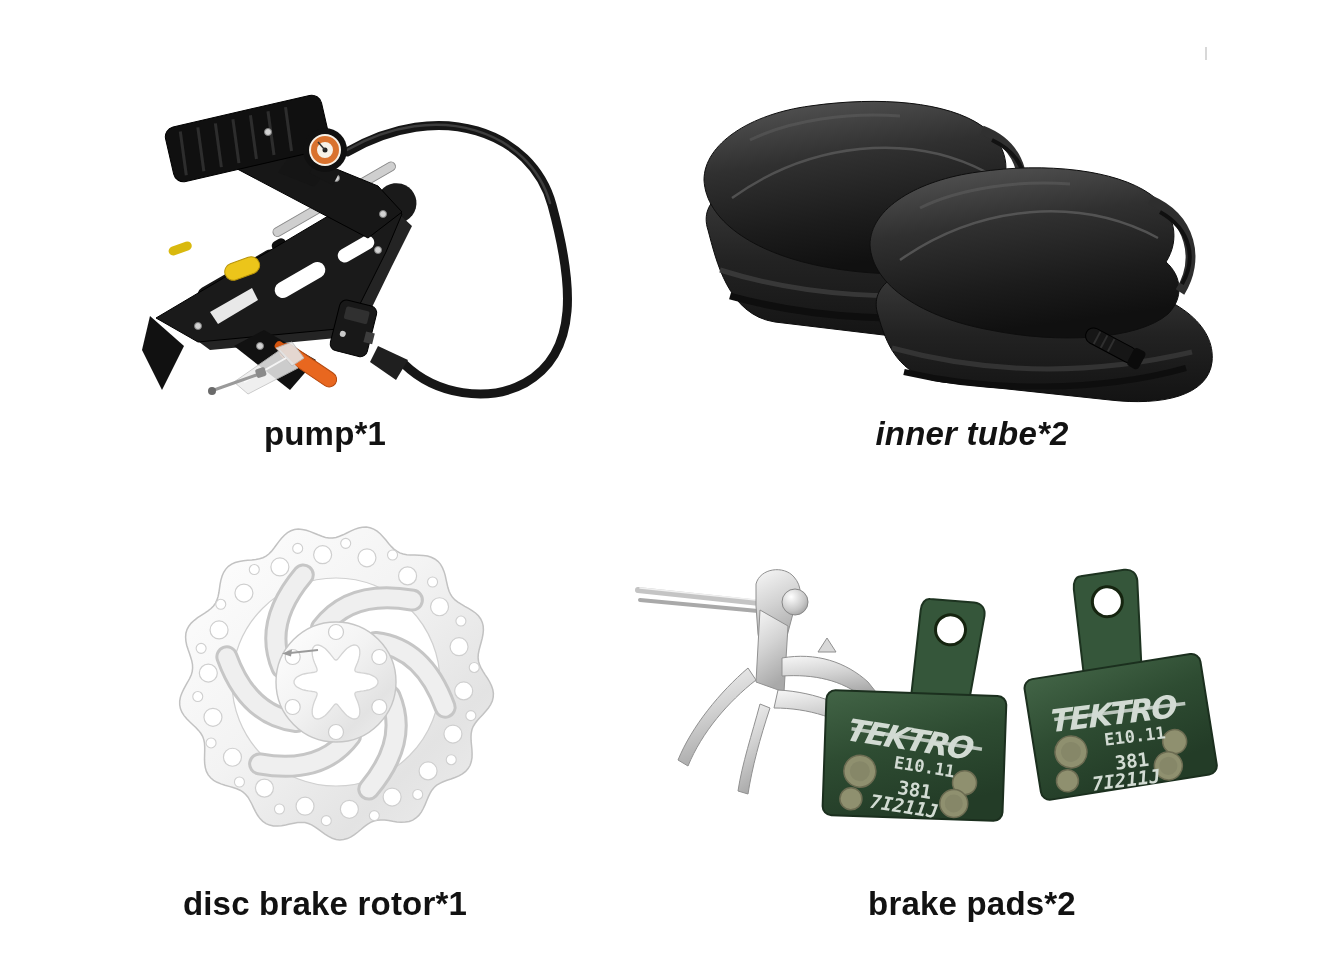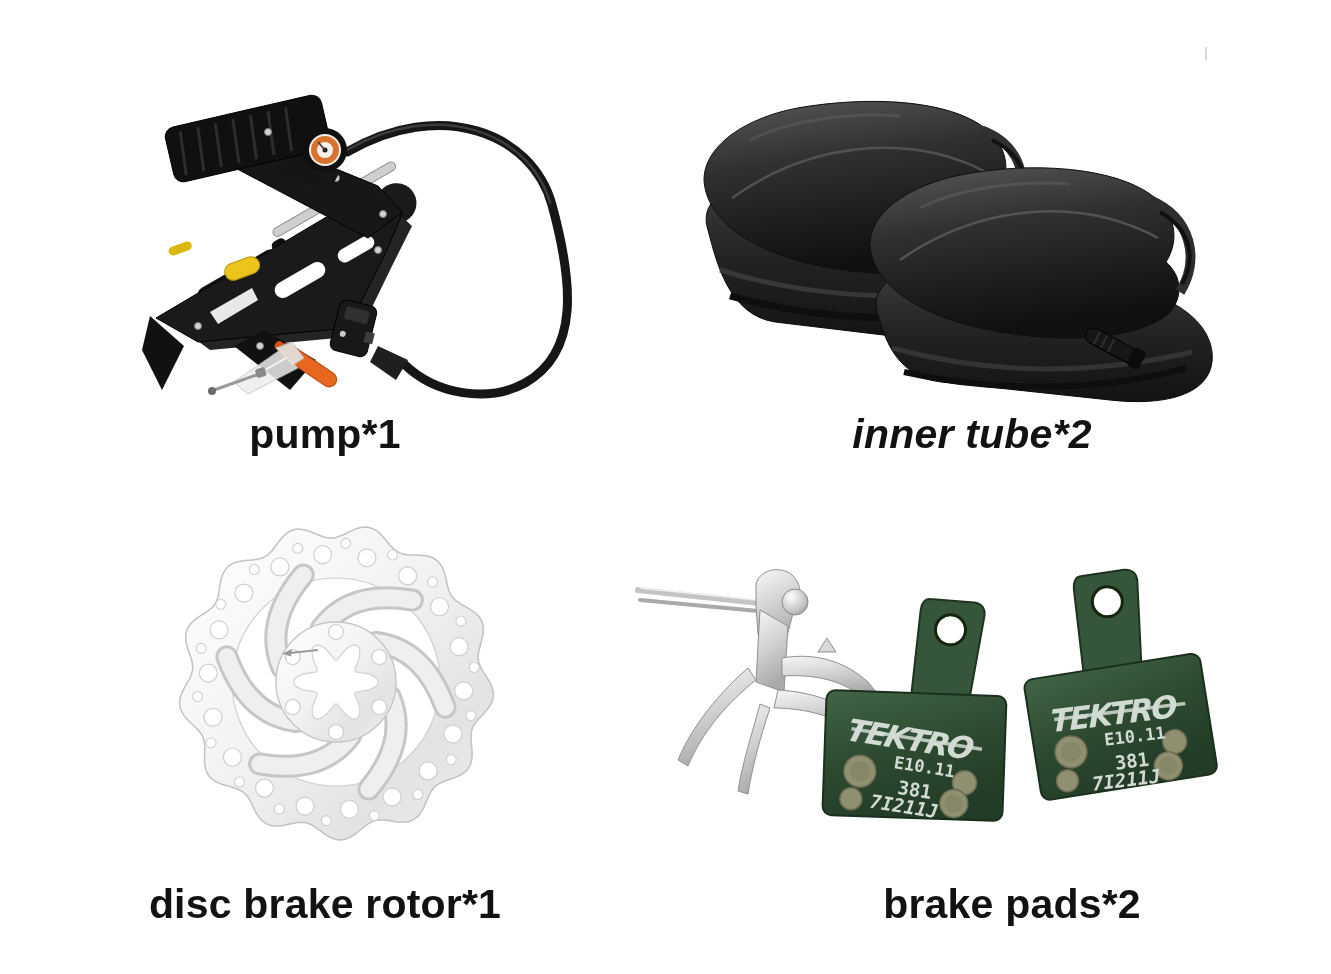--- a/index.html
+++ b/index.html
@@ -5,21 +5,21 @@
   html,body{margin:0;padding:0;}
   body{
     width:1331px;height:974px;position:relative;overflow:hidden;
     background:#ffffff;
     font-family:"Liberation Sans","DejaVu Sans",sans-serif;
   }
   .cell{position:absolute;margin:0;padding:0;}
   .art{position:absolute;display:block;}
   .caption{
     position:absolute;width:400px;text-align:center;
-    font-size:41px;font-weight:600;color:#121212;
+    font-size:33px;font-weight:600;color:#121212;
     letter-spacing:0.2px;line-height:44px;white-space:nowrap;
   }
   .stray{position:absolute;width:2px;height:13px;background:#c7c7c7;opacity:.7;}
 </style>
 </head>
 <body>
 
 <figure class="cell" style="left:0;top:0;">
   <svg class="art" style="left:140px;top:90px;" width="450" height="315" viewBox="0 0 450 315">
     <defs>
@@ -344,16 +344,16 @@
         <g transform="rotate(2 60 60)" fill="#d2dbd3" text-anchor="middle">
           <text x="58" y="58" font-family="DejaVu Sans, sans-serif" font-size="31" font-weight="bold" font-style="italic" letter-spacing="-2" transform="skewX(-6)">TEKTRO</text>
           <rect x="-6" y="44" width="132" height="3.5" fill="#d2dbd3" opacity="0.85"></rect>
           <text x="72" y="78" font-family="DejaVu Sans Mono, monospace" font-size="17" font-weight="bold">E10.11</text>
           <text x="66" y="103" font-family="DejaVu Sans Mono, monospace" font-size="19" font-weight="bold">381</text>
           <text x="58" y="121" font-family="DejaVu Sans Mono, monospace" font-size="19" font-weight="bold" font-style="italic">7I211J</text>
         </g>
       </g>
     </g>
   </svg>
-  <div class="caption" style="left:812px;top:882px;">brake pads*2</div>
+  <div class="caption" style="left:772px;top:882px;">brake pads*2</div>
 </figure>
 
 <div class="stray" style="left:1205px;top:47px;"></div>
 
 </body></html>

